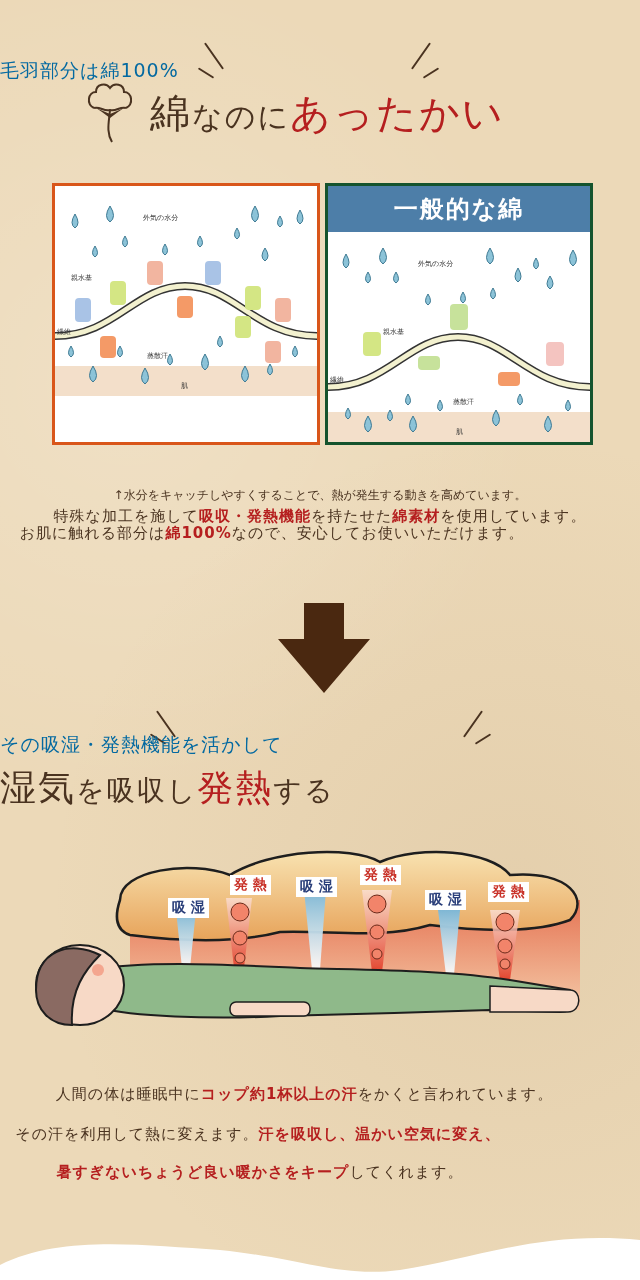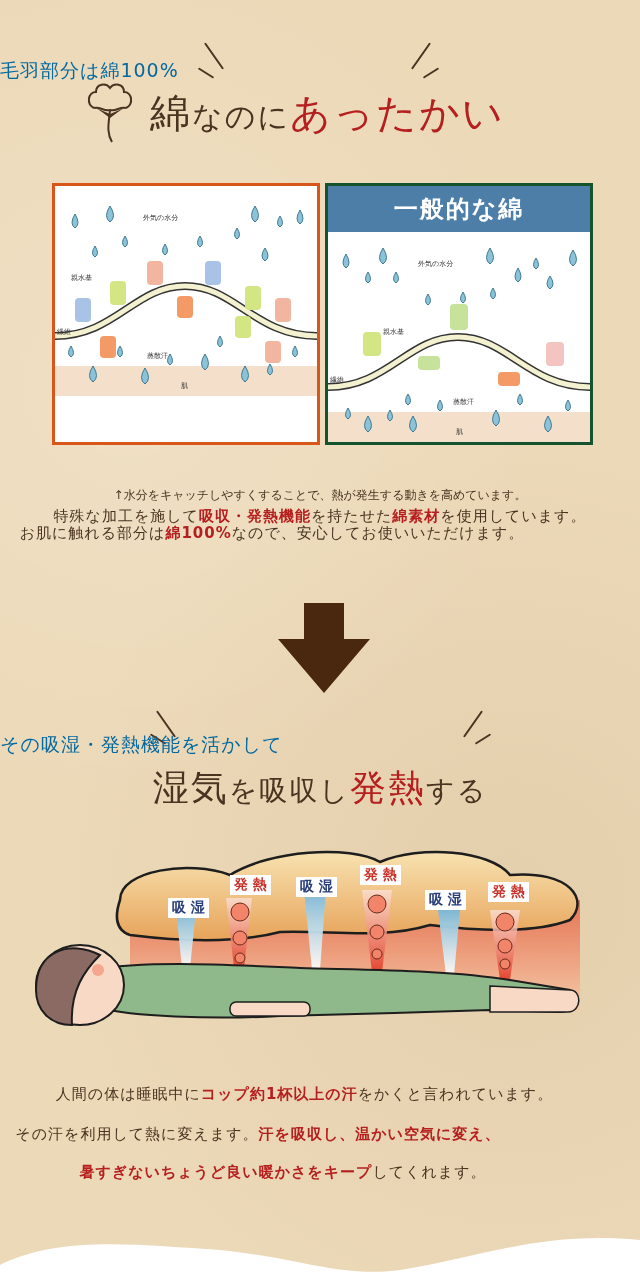--- a/index.html
+++ b/index.html
@@ -160,21 +160,21 @@
 <svg class="arrow-down" viewBox="0 0 92 90">
   <polygon points="26,0 66,0 66,36 92,36 46,90 0,36 26,36" fill="#4a2810"></polygon>
 </svg>
 
 <div class="abs" style="left:0;top:700px;width:640px;height:120px;">
   <span class="ray" style="left:165px;top:8px;height:32px;transform:rotate(-35deg);"></span>
   <span class="ray" style="left:157px;top:30px;height:18px;transform:rotate(-58deg);"></span>
   <span class="ray" style="left:472px;top:8px;height:32px;transform:rotate(35deg);"></span>
   <span class="ray" style="left:482px;top:30px;height:18px;transform:rotate(58deg);"></span>
   <div class="abs sub-heading" style="left:0;width:640px;top:32px;">その吸湿・発熱機能を活かして</div>
-  <div class="abs main-title" style="left:0;width:640px;text-align:center;top:64px;font-size:36px;">
+  <div class="abs main-title" style="left:0;width:640px;text-align:left;top:64px;font-size:36px;">
     <span>湿気</span><span class="small" style="font-size:28px;">を吸収し</span><span class="red">発熱</span><span class="small" style="font-size:28px;">する</span>
   </div>
 </div>
 
 <svg class="abs" style="left:30px;top:840px;" width="580" height="220" viewBox="0 0 580 220">
   <defs>
     <linearGradient id="warm" x1="0" y1="0" x2="0" y2="1">
       <stop offset="0" stop-color="#e56a4a"></stop>
       <stop offset="1" stop-color="#f6c8a6"></stop>
     </linearGradient>
@@ -225,19 +225,19 @@
   <span class="abs" style="left:425px;top:890px;background:#fff;color:#2a3f7a;font-size:14px;font-weight:bold;padding:1px 4px;white-space:nowrap;">吸 湿</span>
   <span class="abs" style="left:488px;top:882px;background:#fff;color:#c9332a;font-size:14px;font-weight:bold;padding:1px 4px;white-space:nowrap;">発 熱</span>
 </div>
 
 <div class="abs body-text" style="left:0;width:609px;top:1085px;">
   <span>人間の体は睡眠中に</span><b>コップ約1杯以上の汗</b><span>をかくと言われています。</span>
 </div>
 <div class="abs body-text" style="left:0;width:516px;top:1125px;">
   <span>その汗を利用して熱に変えます。</span><b>汗を吸収し、温かい空気に変え、</b>
 </div>
-<div class="abs body-text" style="left:12px;width:520px;top:1163px;padding-left:11px;">
+<div class="abs body-text" style="left:0;width:520px;top:1163px;">
   <b>暑すぎないちょうど良い暖かさをキープ</b><span>してくれます。</span>
 </div>
 
 <svg class="abs" style="left:0;top:1220px;" width="640" height="60" viewBox="0 0 640 60">
   <path d="M0 45 C60 15 140 25 220 30 C300 38 340 58 400 50 C470 40 540 10 640 20 L640 60 L0 60Z" fill="#ffffff"></path>
 </svg>
 
 </body></html>

